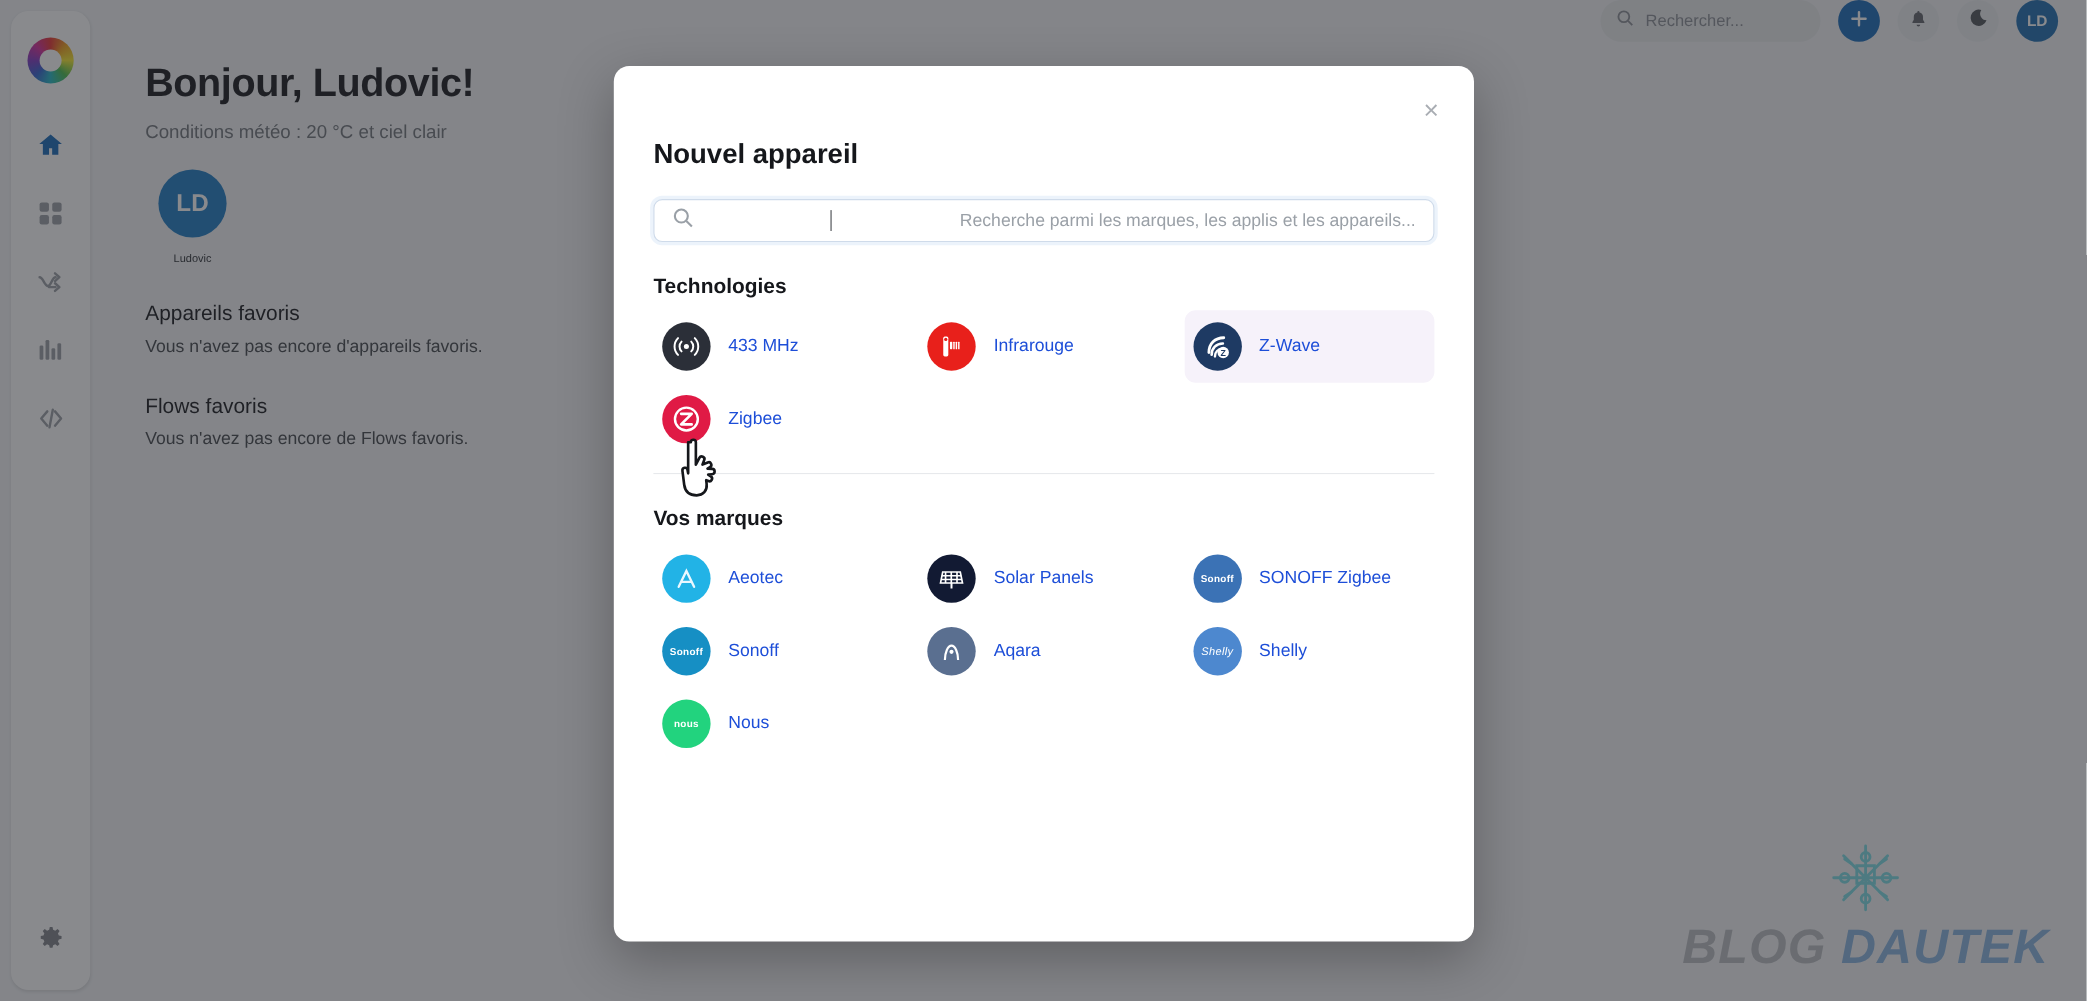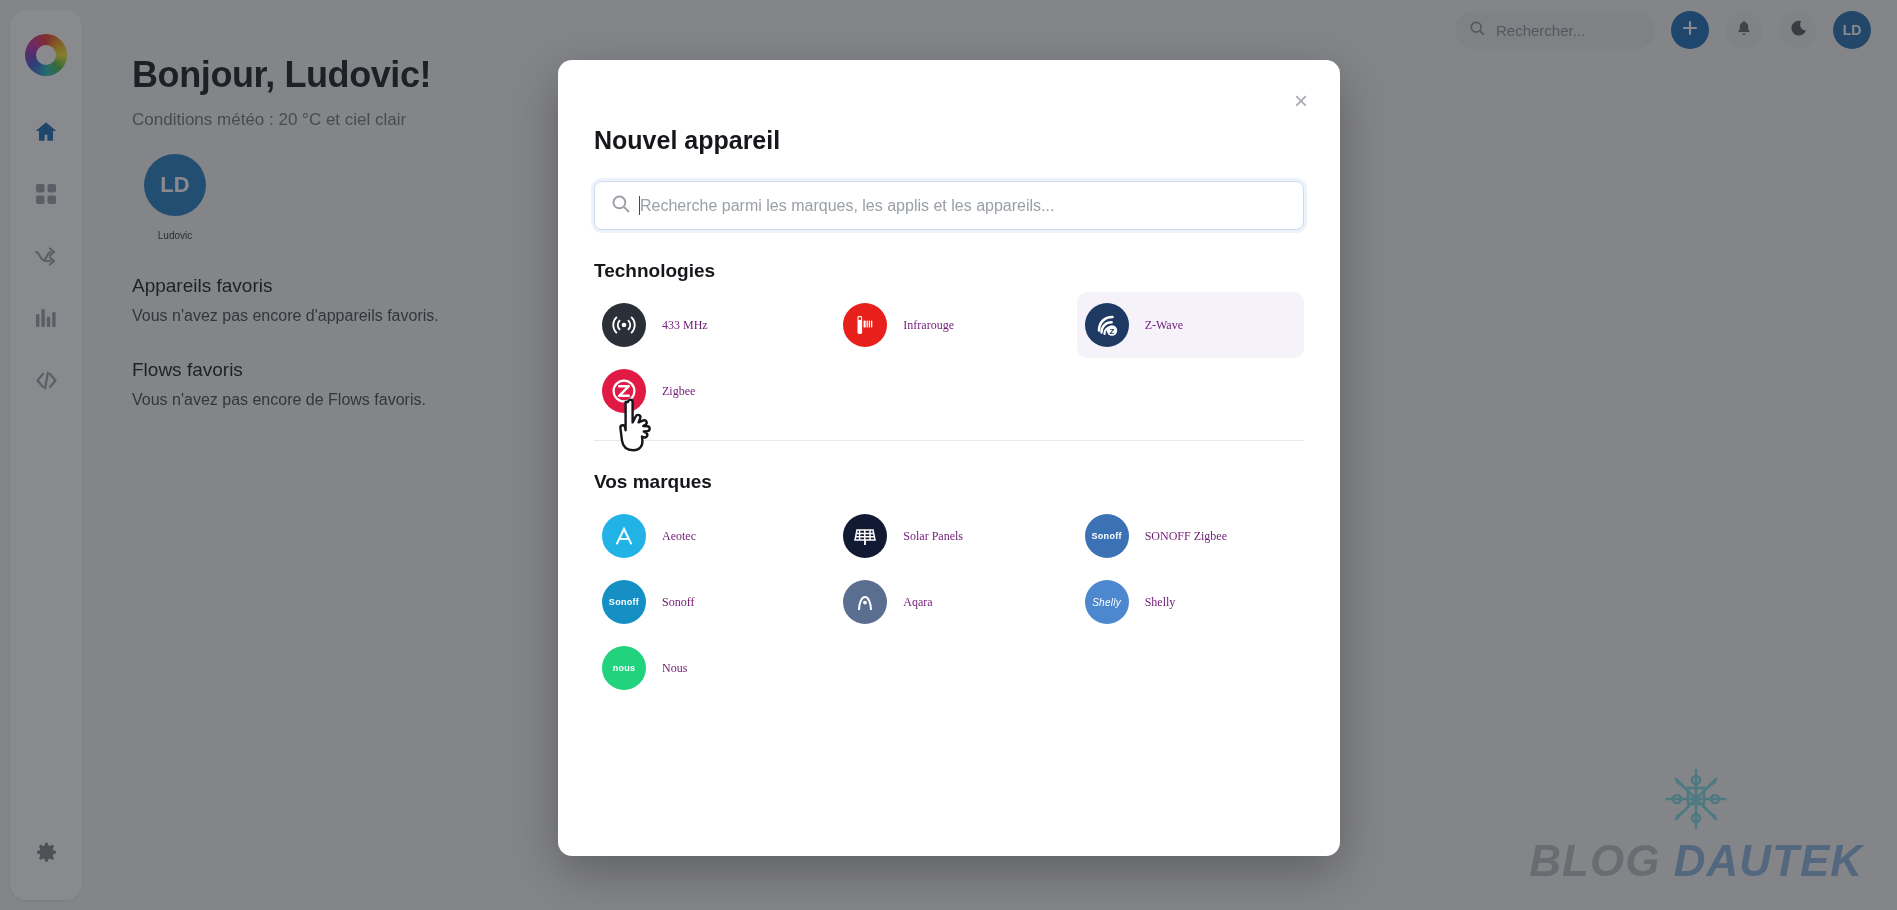--- a/index.html
+++ b/index.html
@@ -53,21 +53,21 @@
     font-size: 22px; font-weight: bold;
     display: flex; align-items: center; justify-content: center;
     margin: 0 auto;
   }
   .user-name { margin-top: 14px; font-size: 10px; color: #2b2e33; }
 
   .section-head { margin-top: 34px; font-size: 19px; font-weight: normal; color: #14161a; }
   .section-empty { margin-top: 10px; font-size: 16px; color: #42454a; }
 
   
-  .topbar { position: absolute; right: 26px; top: 11px; display: flex; align-items: center; gap: 16px; }
+  .topbar { position: absolute; right: 26px; top: 0; display: flex; align-items: center; gap: 16px; }
   .search-pill {
     width: 200px; height: 38px; border-radius: 19px;
     background: #e9eaec; display: flex; align-items: center; gap: 10px;
     padding: 0 14px; cursor: text;
   }
   .search-pill .ph { font-size: 15px; color: #8b8f95; }
   .round-btn {
     width: 38px; height: 38px; border-radius: 50%;
     display: flex; align-items: center; justify-content: center; cursor: pointer;
   }
@@ -96,43 +96,44 @@
     box-shadow: 0 16px 48px rgba(0,0,0,.28);
     padding: 30px 36px 0 36px;
   }
   .modal-title { font-size: 25px; font-weight: bold; color: #15171b; margin-top: 36px; }
   .modal-close {
     position: absolute; right: 24px; top: 26px;
     width: 30px; height: 30px; border: none; background: none;
     color: #a9adb3; font-size: 24px; line-height: 1; cursor: pointer;
   }
   .search-box {
-    margin-top: 26px; height: 49px;
+    margin-top: 26px; height: 39px;
     border: 1px solid #cfdbea; border-radius: 8px;
     box-shadow: 0 0 0 3px rgba(110,160,225,.13);
     display: flex; align-items: center; gap: 8px; padding: 0 16px;
     background: #fff;
+    justify-content: space-between;
   }
   .search-box .caret {
     width: 1px; height: 19px; background: #44484d; margin-right: -8px;
   }
   .search-box .ph { font-size: 16px; color: #9aa0a7; }
 
   .group-title { margin-top: 30px; font-size: 19px; font-weight: bold; color: #15171b; }
   .grid {
     margin-top: 10px;
     display: grid; grid-template-columns: repeat(3, 1fr);
     row-gap: 0; column-gap: 14px;
   }
   .cell {
     display: flex; align-items: center; gap: 16px;
     height: 66px; padding: 0 8px; border-radius: 10px; cursor: pointer;
   }
   .cell.hovered { background: #f6f2fa; }
-  .cell-label { font-size: 12px; color: #701a75; font-family: Liberation Serif, serif; }
+  .cell-label { font-size: 16px; color: #1d4ed8; }
   .badge {
     width: 44px; height: 44px; border-radius: 50%;
     display: flex; align-items: center; justify-content: center;
     flex: none; overflow: hidden; position: relative;
   }
   .badge-text { color: #fff; font-size: 9px; font-weight: bold; letter-spacing: .3px; }
   .badge-text.script { font-style: italic; font-size: 10px; font-weight: normal; }
   .divider { margin-top: 16px; height: 1px; background: #e7e9ec; }
 
   

